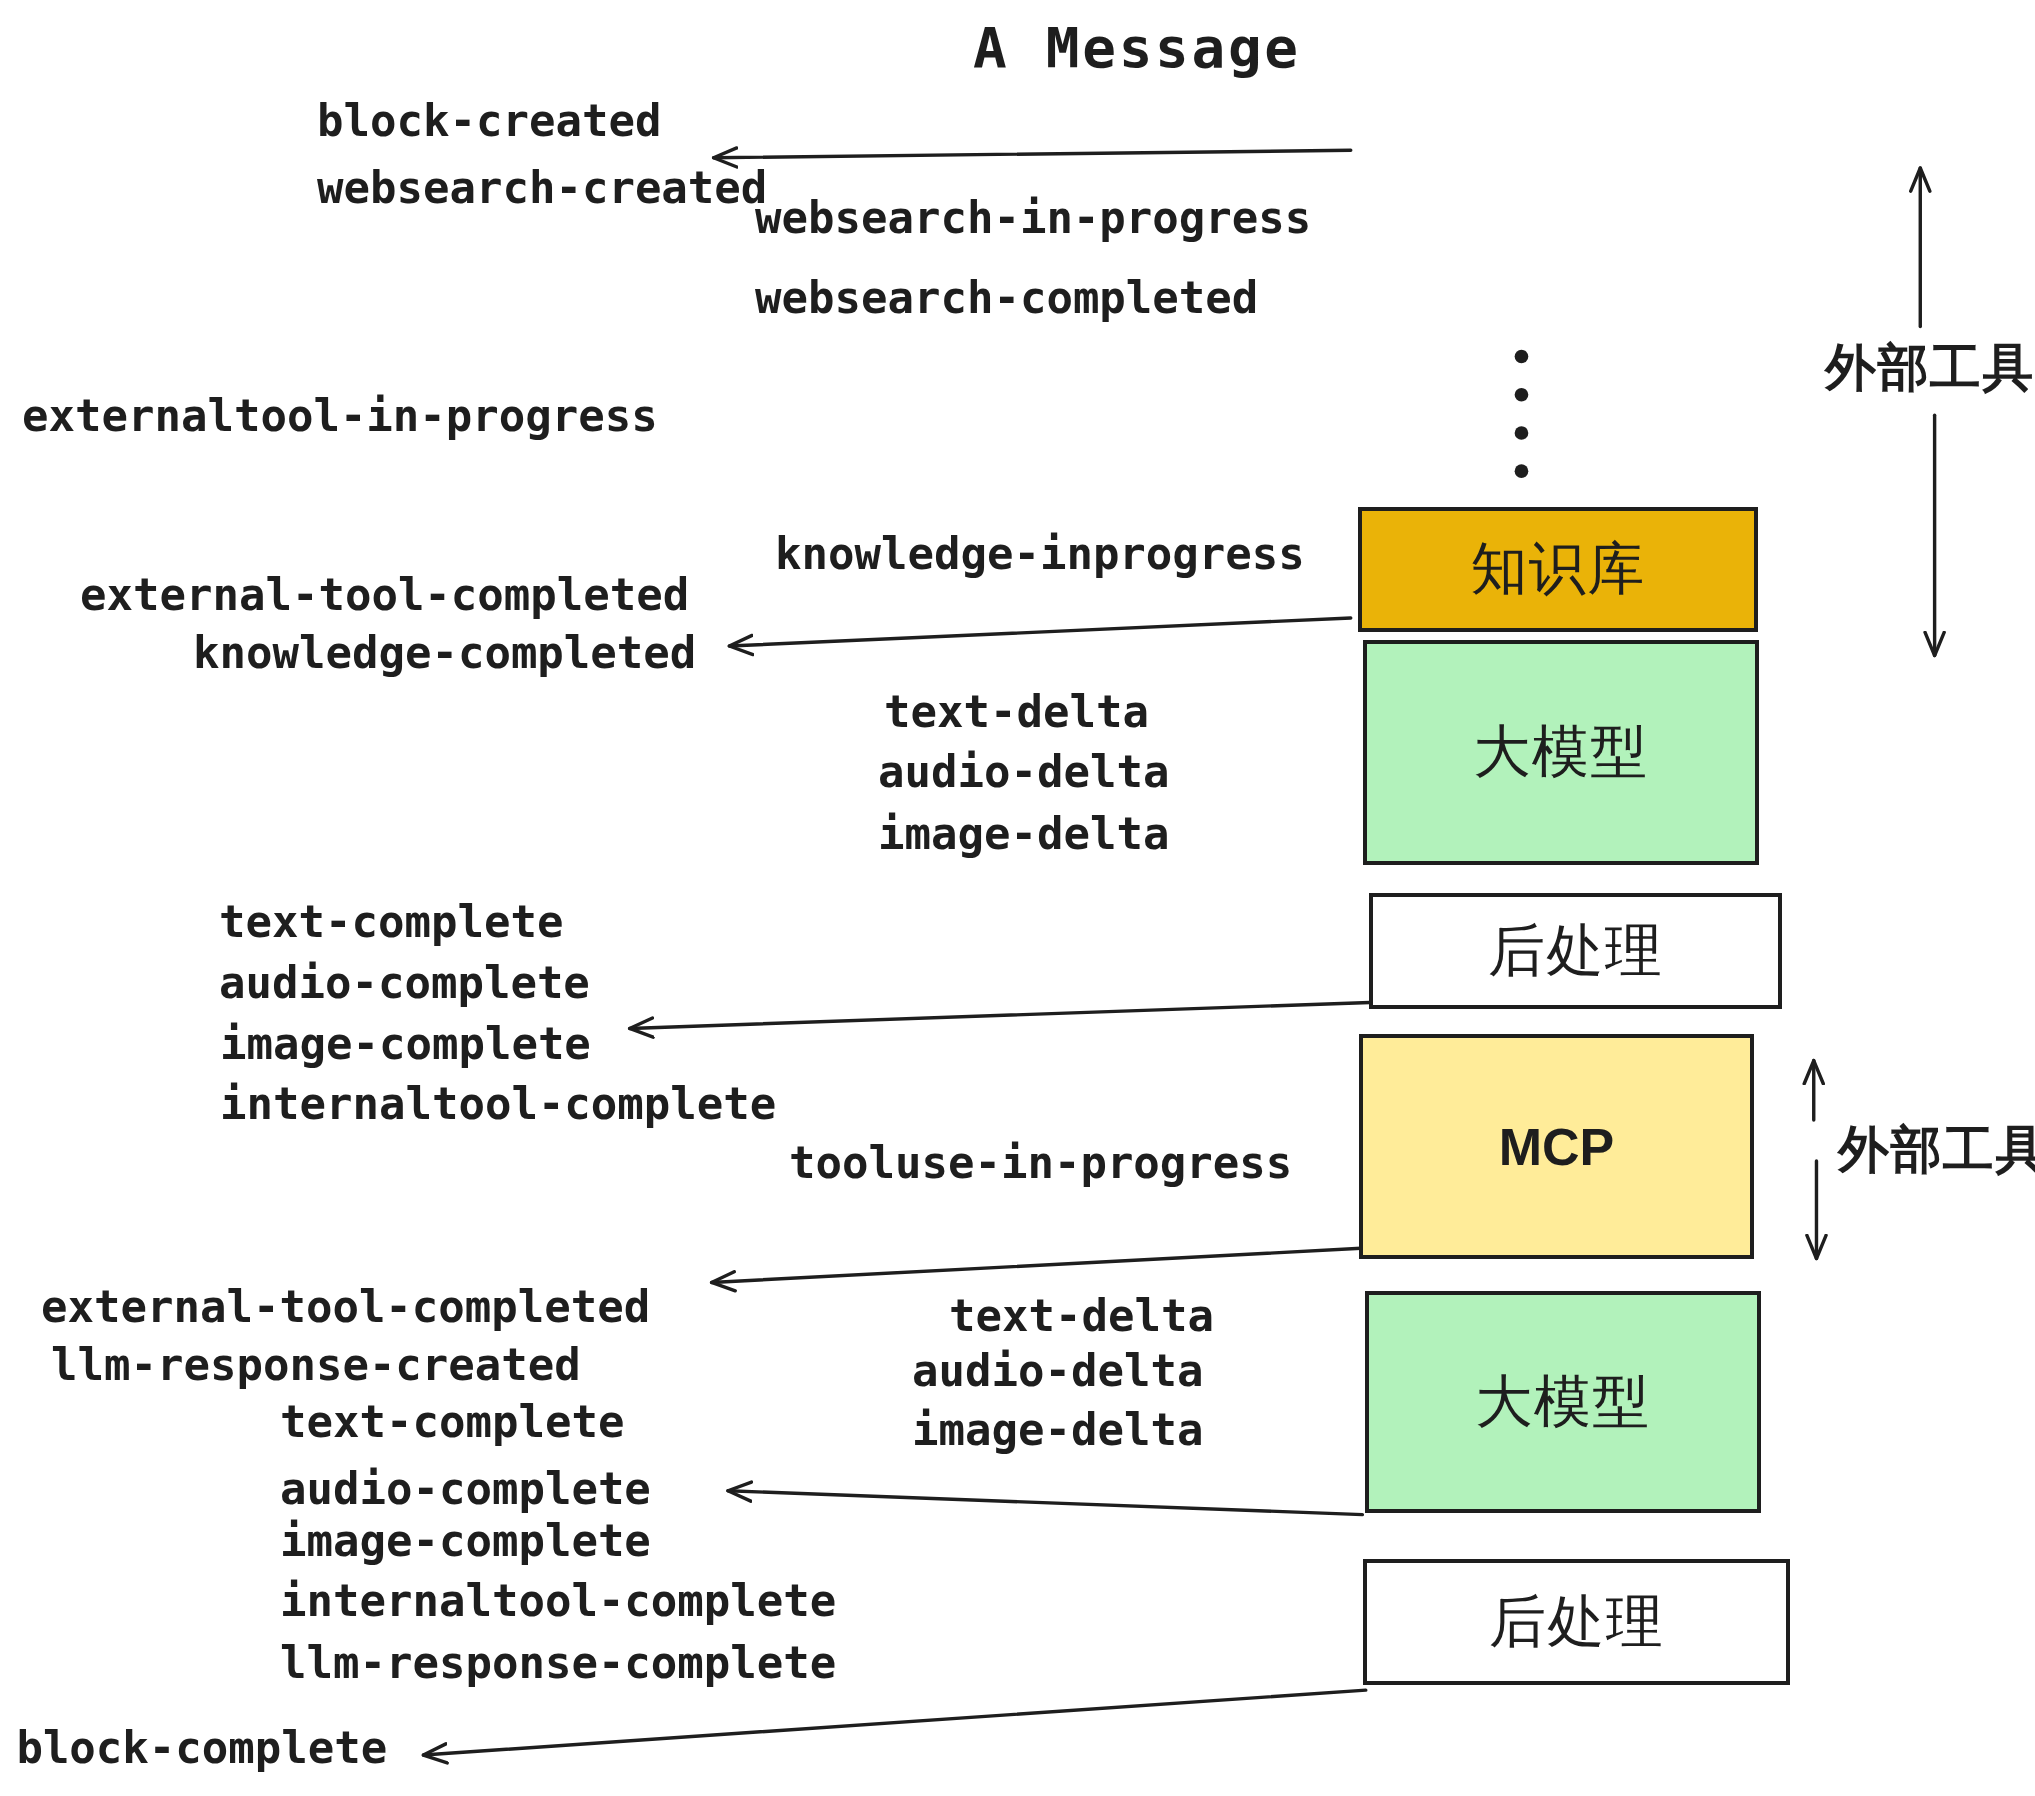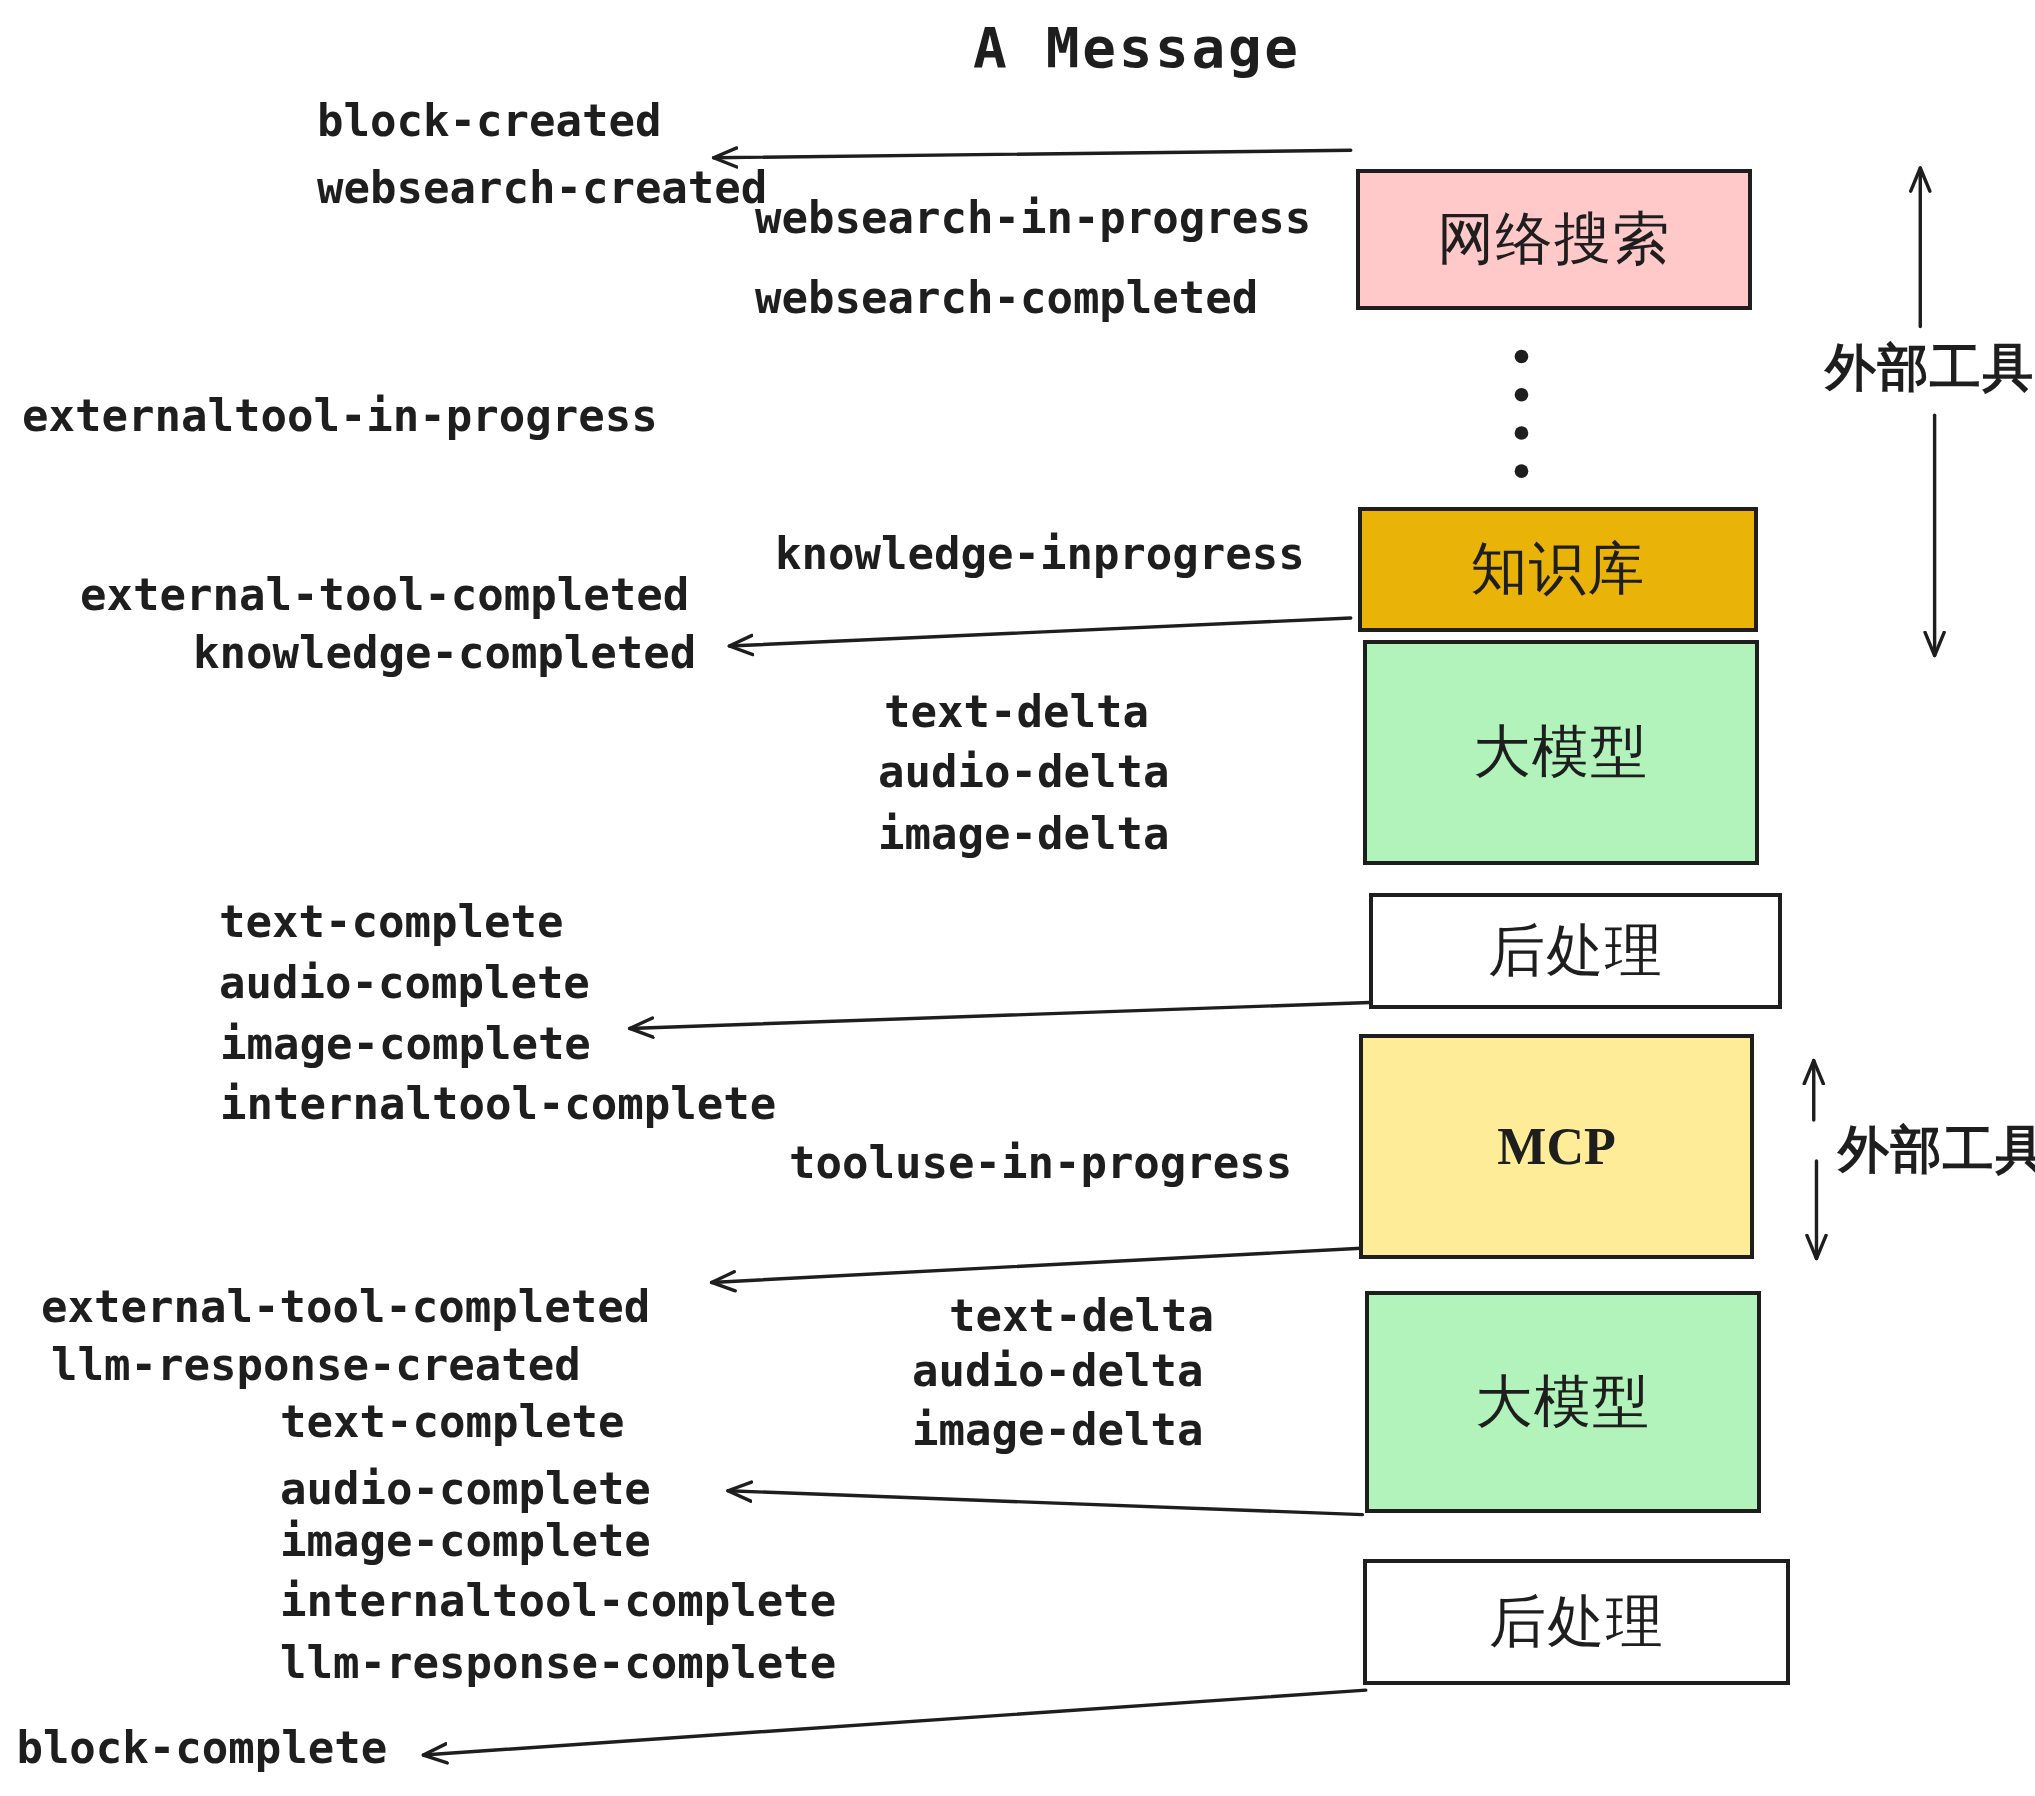--- a/index.html
+++ b/index.html
@@ -58,21 +58,21 @@
     display:flex;align-items:center;justify-content:center;
     font-family:"DejaVu Sans","Liberation Sans",sans-serif;
     font-size:57px;font-weight:500;letter-spacing:1.4px;
     box-sizing:border-box;white-space:nowrap;
   }
   .b0{left:1356px;top:169px;width:396px;height:141px}
   .b1{left:1358px;top:507px;width:400px;height:125px}
   .b2{left:1363px;top:640px;width:396px;height:225px}
   .b3{left:1369px;top:893px;width:413px;height:116px}
   .b4{left:1359px;top:1034px;width:395px;height:225px;
-      font-family:Liberation Serif, serif;
+      font-family:Liberation Sans, sans-serif;
       font-size:52px;font-weight:bold;letter-spacing:0;}
   .b5{left:1365px;top:1291px;width:396px;height:222px}
   .b6{left:1363px;top:1559px;width:427px;height:126px}
 
   .side-label{
     position:absolute;z-index:2;
     font-family:"DejaVu Sans","Liberation Sans",sans-serif;
     font-size:51px;font-weight:600;white-space:nowrap;letter-spacing:1.4px;margin-left:16px;
   }
   .s1{left:1809px;top:334px}
@@ -134,23 +134,20 @@
   <span class="ev ev19">text-delta</span>
   <span class="ev ev20">audio-delta</span>
   <span class="ev ev21">image-delta</span>
   <span class="ev ev22">text-complete</span>
   <span class="ev ev23">audio-complete</span>
   <span class="ev ev24">image-complete</span>
   <span class="ev ev25">internaltool-complete</span>
   <span class="ev ev26">llm-response-complete</span>
   <span class="ev ev27">block-complete</span>
 
-  <div class="box b0" style="background: rgb(255, 201, 201);">
-      <span>网络搜索</span>
-    </div>
   <div class="box b1" style="background: #eab308;">
       <span>知识库</span>
     </div>
   <div class="box b2" style="background: rgb(178, 242, 187);">
       <span>大模型</span>
     </div>
   <div class="box b3" style="background: rgb(255, 255, 255);">
       <span>后处理</span>
     </div>
   <div class="box b4" style="background: rgb(255, 236, 153);">

